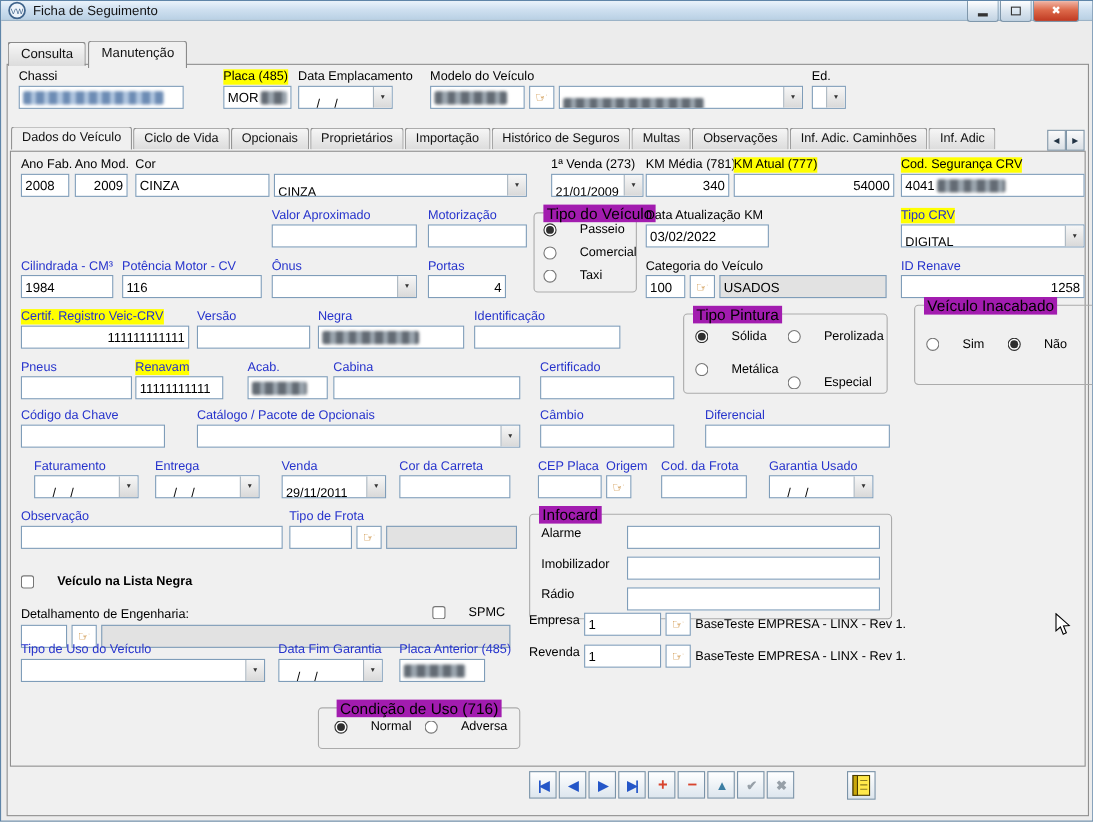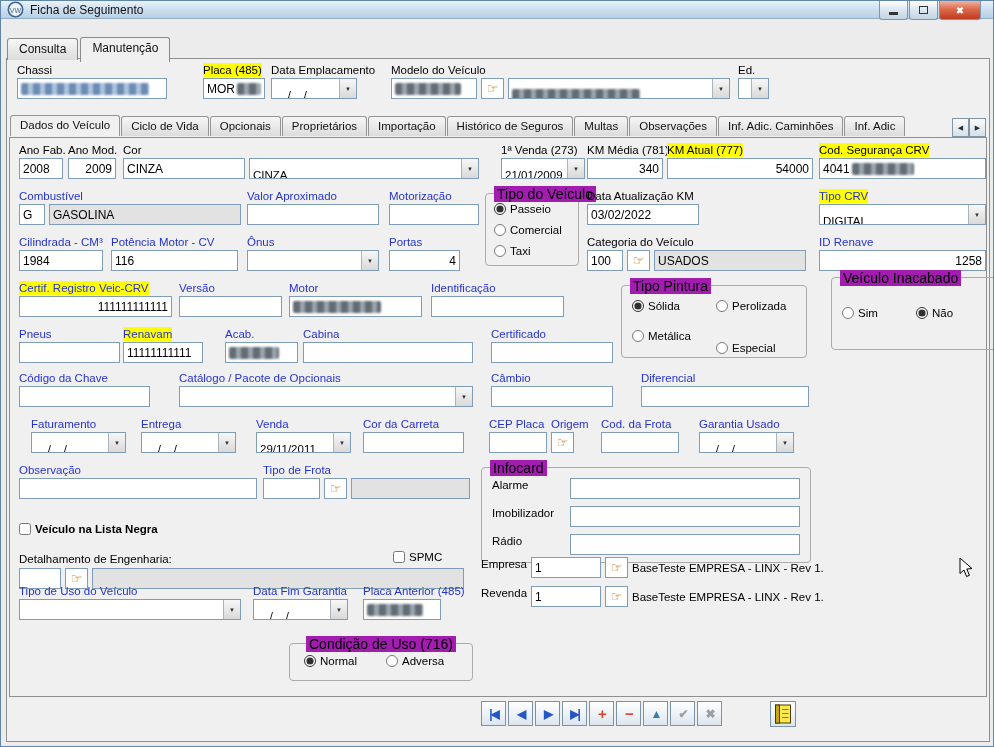--- a/index.html
+++ b/index.html
@@ -55,21 +55,21 @@
   .lookup { width:23px; height:21px; border:1px solid #7f9db9; background:#fff;
     display:flex; align-items:center; justify-content:center; flex:none; }
   .hand { font-size:13px; color:#c17817; line-height:1; }
   .censor { height:12px; border-radius:2px; filter:blur(1.3px); flex:none; }
   .censor.cblue { background:repeating-linear-gradient(90deg,#6d8cb4 0 7px,#adc3dd 7px 12px); }
   .censor.cdark { background:repeating-linear-gradient(90deg,#636b74 0 7px,#9aa4ad 7px 12px); }
   .group { position:absolute; border:1px solid #ababab; border-radius:4px; }
   .gcap { position:absolute; top:-8px; left:8px; background:#a21caf; font-size:14px;
     padding:0 3px; white-space:nowrap; }
   .gcap.center { left:50%; transform:translateX(-50%); }
-  .radio, .check { position:absolute; display:flex; align-items:center; gap:4px;
+  .radio, .check { position:absolute; display:flex; align-items:center; gap:21px;
     font-size:11.5px; white-space:nowrap; }
   .radio input, .check input { width:12px; height:12px; margin:0; accent-color:#2f2f2f; }
   .bold { font-weight:bold; }
   .ptext { font-size:11.5px; white-space:nowrap; }
   .ic-row { position:absolute; left:10px; display:flex; align-items:center; }
   .ic-row .lbl { width:78px; margin:0; }
   
   .navbar { position:absolute; left:480px; top:700px; display:flex; }
   .nbtn { width:25px; height:25px; border:1px solid #7a93a8; background:linear-gradient(#ffffff,#dde6ee);
     display:flex; align-items:center; justify-content:center; font-size:12px; font-weight:bold;
@@ -210,27 +210,20 @@
     <div class="txt hl r" style="width:146px">54000</div>
   </div>
   <div class="fld" style="left:818px;top:142px">
     <span class="lbl hl">Cod. Segurança CRV</span>
     <div class="txt hl" style="width:167px">
       <span>4041</span>
       <span class="censor cdark" style="width:62px;margin-left:2px"></span>
     </div>
   </div>
 
-  <div class="fld" style="left:18px;top:188px">
-    <span class="lbl blue">Combustível</span>
-    <div class="ctl-row">
-      <div class="txt" style="width:26px">G</div>
-      <div class="txt gray" style="width:192px">GASOLINA</div>
-    </div>
-  </div>
   <div class="fld" style="left:246px;top:188px">
     <span class="lbl blue">Valor Aproximado</span>
     <div class="txt" style="width:132px"></div>
   </div>
   <div class="fld" style="left:388px;top:188px">
     <span class="lbl blue">Motorização</span>
     <div class="txt" style="width:90px"></div>
   </div>
 
   <div class="group" style="left:484px;top:192px;width:94px;height:73px">
@@ -297,21 +290,21 @@
 
   <div class="fld" style="left:18px;top:280px">
     <span class="lbl blue hl">Certif. Registro Veic-CRV</span>
     <div class="txt r" style="width:153px">111111111111</div>
   </div>
   <div class="fld" style="left:178px;top:280px">
     <span class="lbl blue">Versão</span>
     <div class="txt" style="width:103px"></div>
   </div>
   <div class="fld" style="left:288px;top:280px">
-    <span class="lbl blue">Motor</span>
+    <span class="lbl blue">Negra</span>
     <div class="txt" style="width:133px">
       <span class="censor cdark" style="width:88px"></span>
     </div>
   </div>
   <div class="fld" style="left:430px;top:280px">
     <span class="lbl blue">Identificação</span>
     <div class="txt" style="width:133px"></div>
   </div>
 
   <div class="group" style="left:620px;top:284px;width:186px;height:73px">

